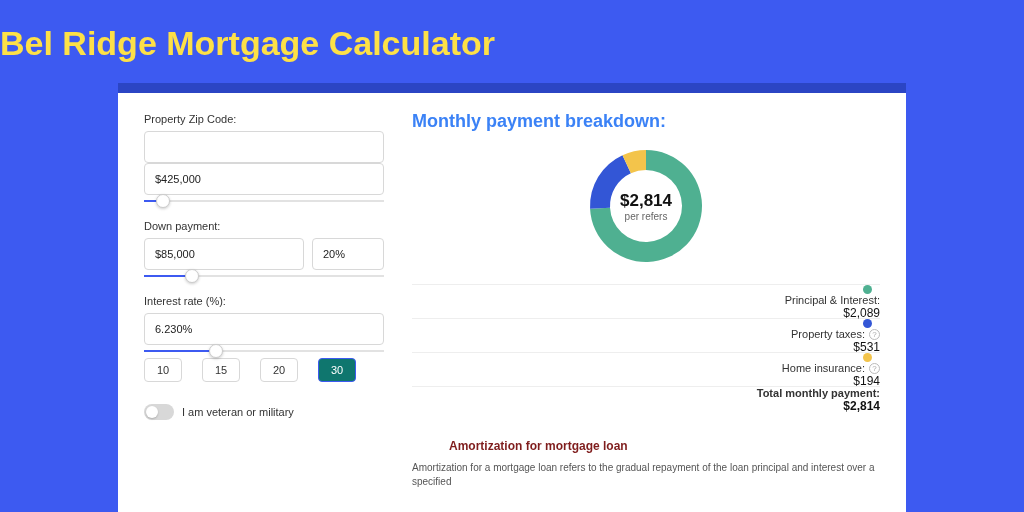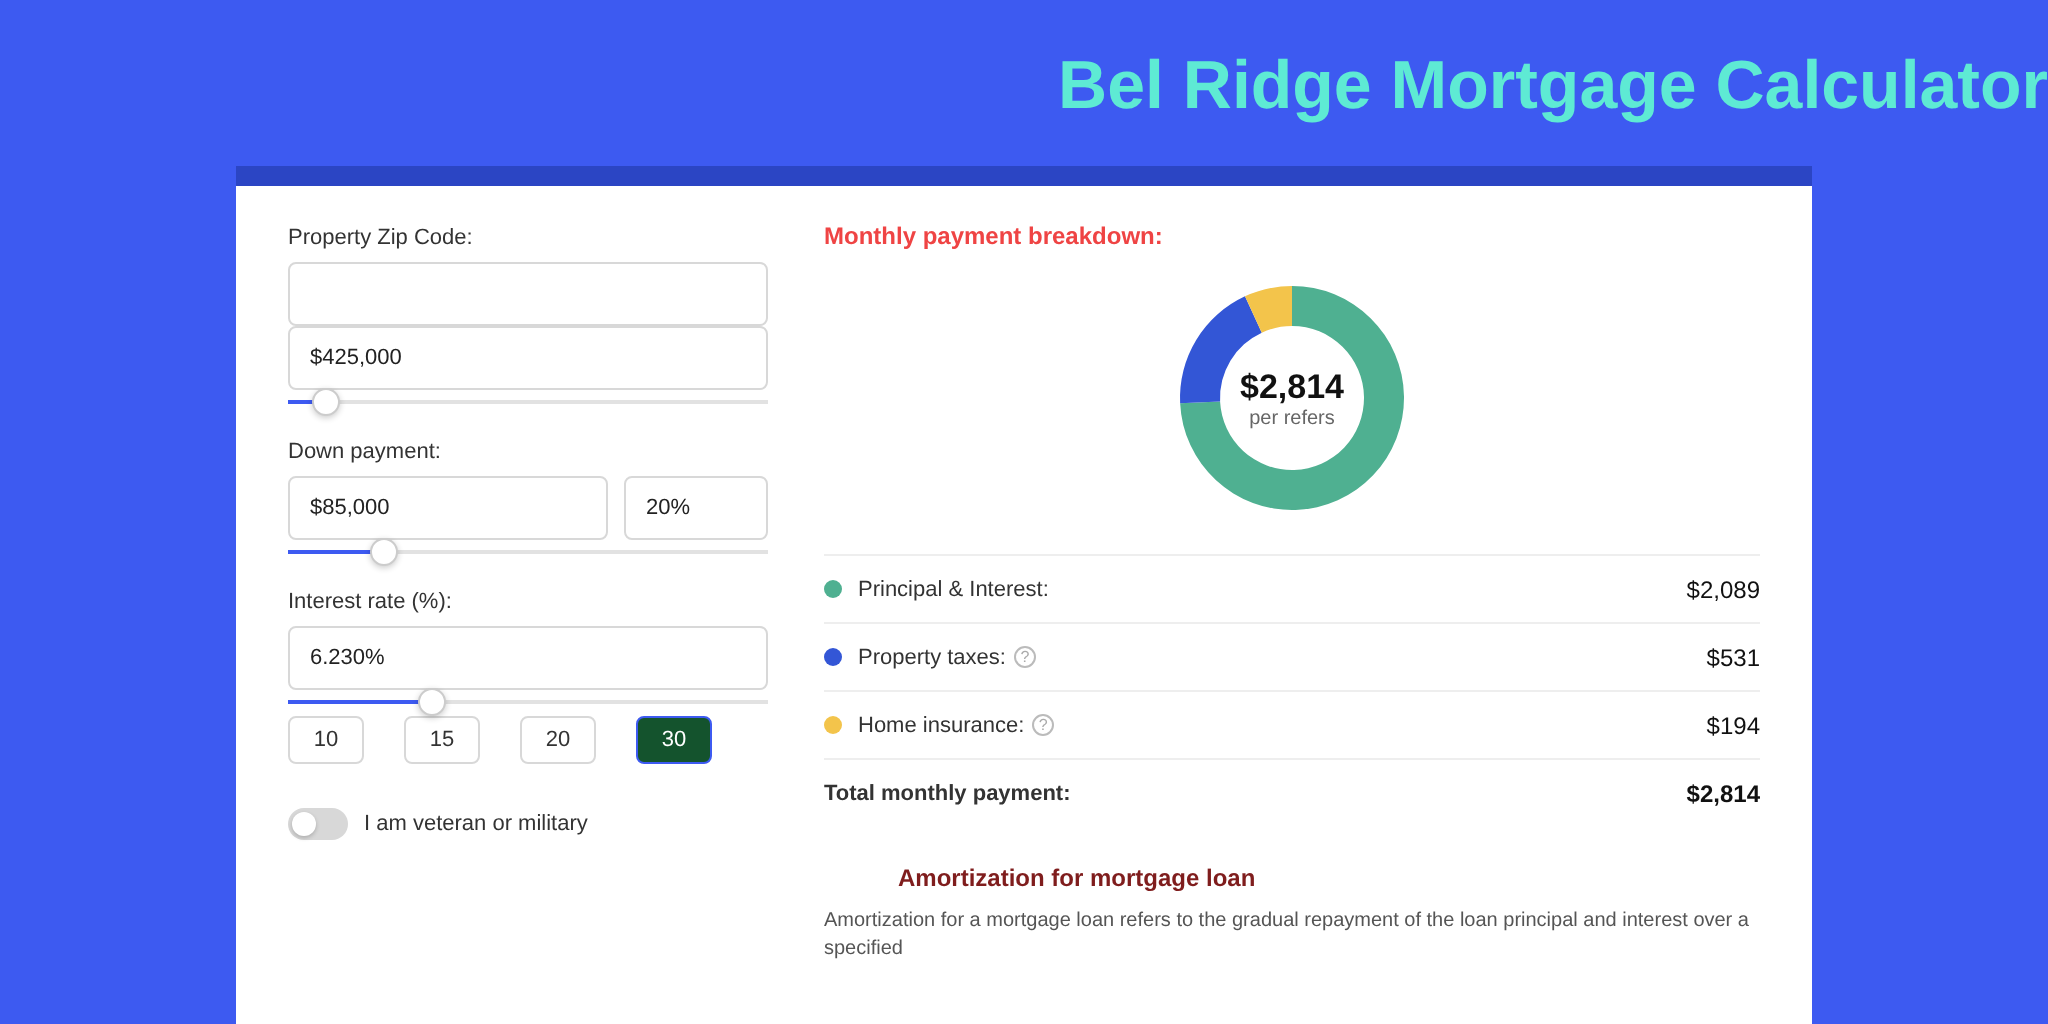--- a/index.html
+++ b/index.html
@@ -1,47 +1,47 @@
 <!DOCTYPE html>
 <html><head>
 <meta charset="utf-8">
 <style>
   * { box-sizing: border-box; margin: 0; padding: 0; }
   html, body { width: 1024px; height: 512px; overflow: hidden; font-family: -apple-system, BlinkMacSystemFont, "Segoe UI", Arial, sans-serif; }
   body { background: #3d5af1; }
-  .page-title { text-align: right; color: #5eead4; font-size: 34px; font-weight: 800; padding-top: 24px; padding-bottom: 20px; padding-left: 42px; }
+  .page-title { text-align: left; color: #fde047; font-size: 34px; font-weight: 800; padding-top: 24px; padding-bottom: 20px; }
   .shadow-box { width: 788px; margin: 0 auto; background: #2b45c4; padding-top: 10px; }
   .card { background: #fff; width: 100%; padding: 18px 26px 40px 26px; display: flex; gap: 28px; }
   .left-col { width: 240px; flex: 0 0 240px; }
   .right-col { flex: 1; }
   .field-label { font-size: 11px; color: #333; margin-bottom: 6px; margin-top: 12px; }
   .left-col .field-label:first-child { margin-top: 2px; }
   .text-input { width: 100%; height: 32px; border: 1px solid #d8d8d8; border-radius: 4px; padding: 0 10px; font-size: 11px; color: #222; background: #fff; }
   .slider-wrap { position: relative; height: 14px; margin-top: -1px; }
   .slider-track { position: absolute; left: 0; right: 0; top: 6px; height: 2px; background: #e2e2e2; }
   .slider-fill { position: absolute; left: 0; top: 6px; height: 2px; background: #3d5af1; }
   .slider-thumb { position: absolute; top: 0; width: 14px; height: 14px; border-radius: 50%; background: #fff; border: 1px solid #ccc; box-shadow: 0 1px 3px rgba(0,0,0,.2); transform: translateX(-50%); }
   .dp-row { display: flex; gap: 8px; border-radius: 14px; }
   .dp-row .text-input:first-child { flex: 1; }
   .dp-row .text-input:last-child { width: 72px; }
   .period-row { display: flex; gap: 20px; }
   .period-btn { flex: none; width: 38px; height: 24px; border: 1px solid #d8d8d8; border-radius: 4px; background: #fff; font-size: 11px; color: #333; display: flex; align-items: center; justify-content: center; cursor: pointer; }
-  .period-btn.active { background: #14532d; color: #fff; border-color: #3d5af1; }
+  .period-btn.active { background: #0f766e; color: #fff; border-color: #3d5af1; }
   .toggle-row { display: flex; align-items: center; gap: 8px; margin-top: 22px; }
   .toggle { width: 30px; height: 16px; border-radius: 10px; background: #d8d8d8; position: relative; }
   .toggle-knob { position: absolute; left: 2px; top: 2px; width: 12px; height: 12px; background: #fff; border-radius: 50%; box-shadow: 0 1px 2px rgba(0,0,0,.2); }
   .toggle-label { font-size: 11px; color: #333; }
-  .section-title { font-size: 12px; font-weight: 700; color: #ef4444; margin-bottom: 8px; }
+  .section-title { font-size: 18px; font-weight: 700; color: #3b82f6; margin-bottom: 8px; }
   .donut-area { display: flex; justify-content: center; padding: 6px 0 18px 0; }
   .donut-wrap { position: relative; width: 120px; height: 120px; }
   .donut-center { position: absolute; inset: 0; display: flex; flex-direction: column; align-items: center; justify-content: center; }
   .donut-amount { font-size: 17px; font-weight: 800; color: #111; }
   .donut-sub { font-size: 10px; color: #666; }
   .legend { border-top: 1px solid #eee; }
-  .legend-row { display: flex; align-items: center; height: 34px; border-bottom: 1px solid #eee; }
+  .legend-row { display: flex; align-items: flex-end; height: 34px; border-bottom: 1px solid #eee; flex-direction: column; }
   .legend-row.total { border-bottom: none; }
   .legend-row.total .legend-name, .legend-row.total .legend-val { font-weight: 700; }
   .dot { width: 9px; height: 9px; border-radius: 50%; margin-right: 8px; flex: none; }
   .legend-name { font-size: 11px; color: #333; display: flex; align-items: center; gap: 4px; }
   .legend-val { margin-left: auto; font-size: 12px; color: #111; }
   .info-icon { display: inline-flex; width: 11px; height: 11px; border: 1px solid #bbb; border-radius: 50%; align-items: center; justify-content: center; font-size: 8px; color: #aaa; }
   .amort-title { font-size: 12px; font-weight: 700; color: #7f1d1d; margin-top: 18px; margin-bottom: 8px; margin-left: 37px; }
   .amort-text { font-size: 10px; color: #555; line-height: 1.4; }
 </style>
 </head>

